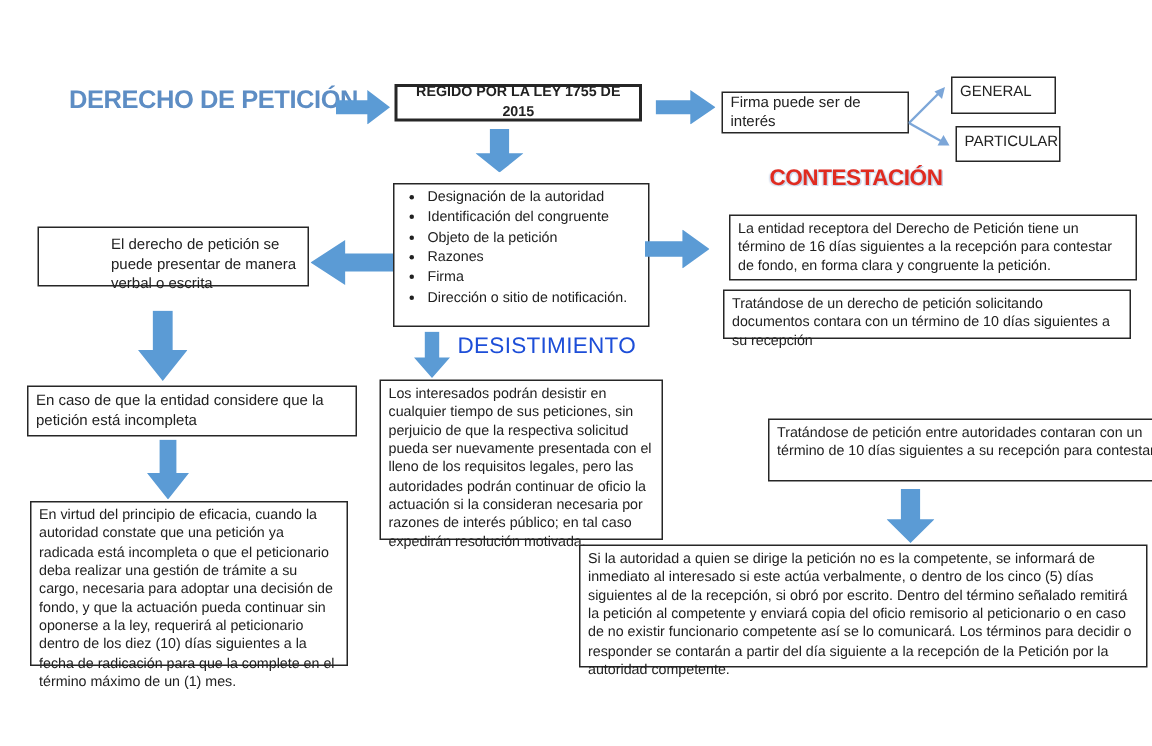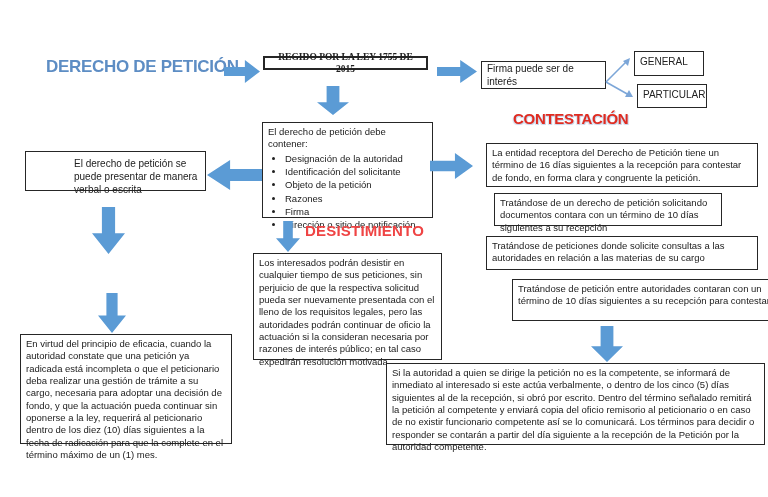--- a/index.html
+++ b/index.html
@@ -16,93 +16,92 @@
   .h-main{
     position:absolute;left:46px;top:57px;font-size:17px;font-weight:bold;
     color:#5d8dc4;letter-spacing:-0.3px;white-space:nowrap;
   }
   .h-contest{
     position:absolute;left:513px;top:110px;font-size:15px;font-weight:bold;
     color:#e02b20;letter-spacing:-0.3px;white-space:nowrap;
     text-shadow:1px 1px 0 #c9d6ea, -1px 1px 1px #d7dfee;
   }
   .h-desist{
-    position:absolute;left:305px;top:222px;font-size:15px;font-weight:bold;
-    color:#ef4444;letter-spacing:0.2px;white-space:nowrap;
+    position:absolute;left:305px;top:222px;font-size:15px;font-weight:normal;
+    color:#1d4ed8;letter-spacing:0.2px;white-space:nowrap;
   }
   .arrow{position:absolute;background:#5b9bd5;}
   .arrow-right{clip-path:polygon(0 30%,58% 30%,58% 0,100% 50%,58% 100%,58% 70%,0 70%);}
   .arrow-left{clip-path:polygon(100% 30%,42% 30%,42% 0,0 50%,42% 100%,42% 70%,100% 70%);}
   .arrow-down{clip-path:polygon(30% 0,70% 0,70% 56%,100% 56%,50% 100%,0 56%,30% 56%);}
   .contener-intro{margin:0 0 2px 0;}
   .contener-list{margin:0;padding:0 0 0 17px;}
   .contener-list li{margin:0 0 1px 0;}
   .svg-conn{position:absolute;left:603px;top:49px;}
 </style>
 </head>
 <body>
 
 <div class="page">
 
   <div class="h-main">DERECHO DE PETICIÓN</div>
 
   <div class="arrow arrow-right" style="left:224px;top:60px;width:36px;height:23px;"></div>
 
-  <div class="box bold center" style="left:263px;top:56px;width:165px;height:14px;border-width:2px;justify-content:center;text-align:center;font-family:Liberation Serif, serif;">REGIDO POR LA LEY 1755 DE 2015</div>
+  <div class="box bold center" style="left:263px;top:56px;width:165px;height:25px;border-width:2px;justify-content:center;text-align:center;">REGIDO POR LA LEY 1755 DE 2015</div>
 
   <div class="arrow arrow-right" style="left:437px;top:60px;width:40px;height:23px;"></div>
 
   <div class="box center" style="left:481px;top:61px;width:125px;height:28px;font-size:10px;">Firma puede ser de interés</div>
 
   <svg class="svg-conn" width="36" height="56" viewBox="0 0 36 56">
     <line x1="3" y1="33" x2="24" y2="12" stroke="#7ca6d8" stroke-width="1.6"></line>
     <path d="M27 9 L20 12 L25 17 Z" fill="#7ca6d8"></path>
     <line x1="3" y1="33" x2="26" y2="46" stroke="#7ca6d8" stroke-width="1.6"></line>
     <path d="M30 48 L22 48 L26 41 Z" fill="#7ca6d8"></path>
   </svg>
 
   <div class="box" style="left:634px;top:51px;width:70px;height:25px;font-size:10px;">GENERAL</div>
   <div class="box" style="left:637px;top:84px;width:70px;height:24px;font-size:10px;">PARTICULAR</div>
 
   <div class="arrow arrow-down" style="left:317px;top:86px;width:32px;height:29px;"></div>
 
   <div class="box" style="left:262px;top:122px;width:171px;height:96px;">
-    <p class="contener-intro">El derecho de petición debe contener:</p>
     <ul class="contener-list">
       <li>Designación de la autoridad</li>
-      <li>Identificación del solicitante</li>
+      <li>Identificación del congruente</li>
       <li>Objeto de la petición</li>
       <li>Razones</li>
       <li>Firma</li>
       <li>Dirección o sitio de notificación.</li>
     </ul>
   </div>
 
   <div class="arrow arrow-left" style="left:207px;top:160px;width:55px;height:30px;"></div>
 
   <div class="box" style="left:25px;top:151px;width:181px;height:40px;font-size:10px;padding-top:5px;padding-left:48px;">El derecho de petición se puede presentar de manera verbal o escrita</div>
 
   <div class="arrow arrow-down" style="left:92px;top:207px;width:33px;height:47px;"></div>
 
+  <div class="box" style="left:18px;top:257px;width:220px;height:34px;font-size:10px;">En caso de que la entidad considere que la petición está incompleta</div>
 
   <div class="arrow arrow-down" style="left:98px;top:293px;width:28px;height:40px;"></div>
 
   <div class="box" style="left:20px;top:334px;width:212px;height:110px;">En virtud del principio de eficacia, cuando la autoridad constate que una petición ya radicada está incompleta o que el peticionario deba realizar una gestión de trámite a su cargo, necesaria para adoptar una decisión de fondo, y que la actuación pueda continuar sin oponerse a la ley, requerirá al peticionario dentro de los diez (10) días siguientes a la fecha de radicación para que la complete en el término máximo de un (1) mes.</div>
 
   <div class="arrow arrow-down" style="left:276px;top:221px;width:24px;height:31px;"></div>
   <div class="h-desist">DESISTIMIENTO</div>
 
   <div class="box" style="left:253px;top:253px;width:189px;height:107px;">Los interesados podrán desistir en cualquier tiempo de sus peticiones, sin perjuicio de que la respectiva solicitud pueda ser nuevamente presentada con el lleno de los requisitos legales, pero las autoridades podrán continuar de oficio la actuación si la consideran necesaria por razones de interés público; en tal caso expedirán resolución motivada.</div>
 
   <div class="arrow arrow-right" style="left:430px;top:153px;width:43px;height:26px;"></div>
 
   <div class="h-contest">CONTESTACIÓN</div>
 
   <div class="box" style="left:486px;top:143px;width:272px;height:44px;">La entidad receptora del Derecho de Petición tiene un término de 16 días siguientes a la recepción para contestar de fondo, en forma clara y congruente la petición.</div>
-  <div class="box" style="left:494px;top:193px;width:228px;height:33px;">Tratándose de un derecho de petición solicitando documentos contara con un término de 10 días siguientes a su recepción</div>
-  <div class="box" style="left:486px;top:236px;width:272px;height:34px;">Tratándose de peticiones donde solicite consultas a las autoridades en relación a las materias de su cargo</div>
+  <div class="box" style="left:482px;top:193px;width:272px;height:33px;">Tratándose de un derecho de petición solicitando documentos contara con un término de 10 días siguientes a su recepción</div>
   <div class="box" style="left:512px;top:279px;width:272px;height:42px;">Tratándose de petición entre autoridades contaran con un término de 10 días siguientes a su recepción para contestar</div>
 
   <div class="arrow arrow-down" style="left:591px;top:326px;width:32px;height:36px;"></div>
 
   <div class="box" style="left:386px;top:363px;width:379px;height:82px;">Si la autoridad a quien se dirige la petición no es la competente, se informará de inmediato al interesado si este actúa verbalmente, o dentro de los cinco (5) días siguientes al de la recepción, si obró por escrito. Dentro del término señalado remitirá la petición al competente y enviará copia del oficio remisorio al peticionario o en caso de no existir funcionario competente así se lo comunicará. Los términos para decidir o responder se contarán a partir del día siguiente a la recepción de la Petición por la autoridad competente.</div>
 
 </div>
 
 </body></html>

